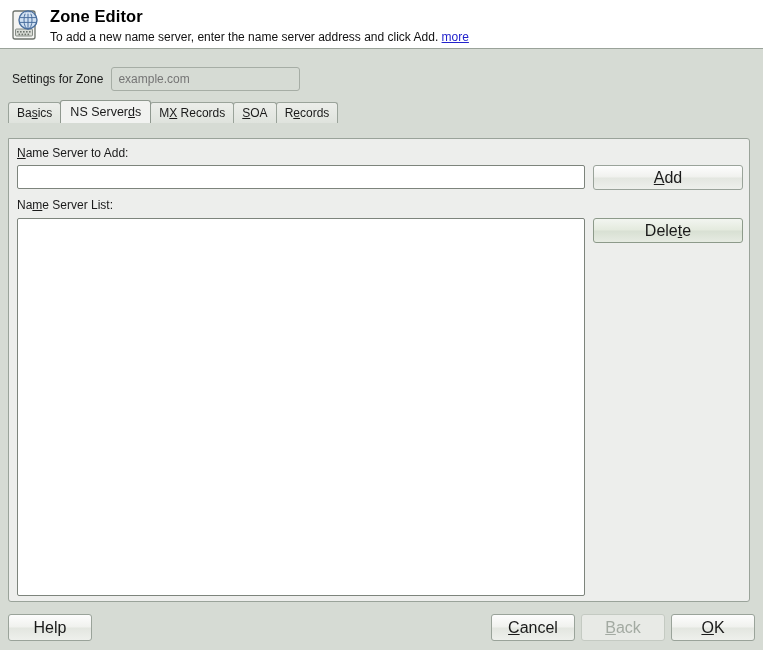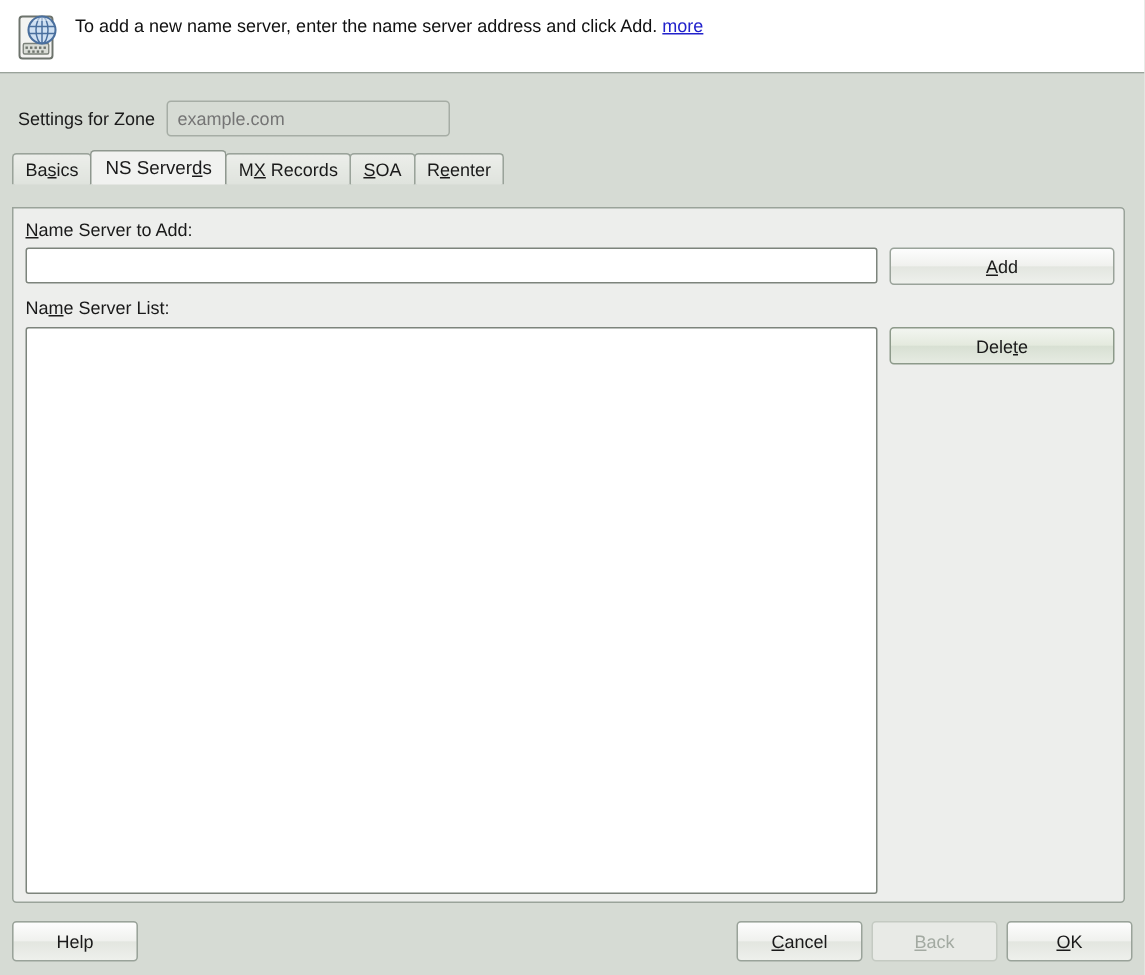--- a/index.html
+++ b/index.html
@@ -144,21 +144,21 @@
     border: 1px solid #7d847c;
     border-radius: 2px;
     overflow: auto;
     list-style: none;
     margin: 0; padding: 0;
   }
 
   
   .btn {
     font-family: "Liberation Sans", sans-serif;
-    font-size: 12px;
+    font-size: 16px;
     color: #1a1a1a;
     background: linear-gradient(to bottom, #fdfdfd 0%, #f0f1ee 48%, #e3e6e0 52%, #eef0ec 100%);
     border: 1px solid #9aa39a;
     border-radius: 3px;
     cursor: pointer;
     text-align: center;
     line-height: 1;
     padding: 0;
   }
   .btn:disabled, .btn.disabled {
@@ -228,39 +228,40 @@
         <rect x="16.5" y="26.6" width="1.6" height="1.6"></rect>
           <rect x="19.5" y="26.6" width="1.6" height="1.6"></rect>
       </g>
       <circle cx="20" cy="13" r="9" fill="#cfe0f2" stroke="#4a6f9e" stroke-width="1.4"></circle>
       <ellipse cx="20" cy="13" rx="4" ry="9" fill="none" stroke="#4a6f9e" stroke-width="1"></ellipse>
       <path d="M11.3 10.6h17.4M11.3 15.4h17.4M20 4v18" stroke="#4a6f9e" stroke-width="1" fill="none"></path>
       <path d="M14 7 A 9 9 0 0 1 26 7" fill="#eaf3fb" opacity="0.55"></path>
     </svg>
   </div>
   <div class="header-text">
+    <div class="header-title">Zone Editor</div>
     <div class="header-sub">
       <span>To add a new name server, enter the name server address and click Add.</span>
       <span class="more-link">more</span>
     </div>
   </div>
 </div>
 
 <div class="zone-row">
   <span class="zone-label">Settings for Zone</span>
   <input class="zone-field" type="text" readonly="" placeholder="example.com" style="">
 </div>
 
 <div class="tabs-wrap">
   <div class="tabs" id="tabs-container">
       <div class="tab"><span>Ba</span><span class="mn">s</span><span>ics</span></div>
       <div class="tab active"><span>NS Server</span><span class="mn">d</span><span>s</span></div>
       <div class="tab"><span>M</span><span class="mn">X</span><span> Records</span></div>
       <div class="tab"><span></span><span class="mn">S</span><span>OA</span></div>
-      <div class="tab"><span>R</span><span class="mn">e</span><span>enter</span></div>
+      <div class="tab"><span>R</span><span class="mn">e</span><span>cords</span></div>
     </div>
 </div>
 
 <div class="panel">
   <div class="panel-inner">
 
     <div class="field-label lbl-add">
       <span></span><span class="mn">N</span><span>ame Server to Add:</span>
     </div>
 

